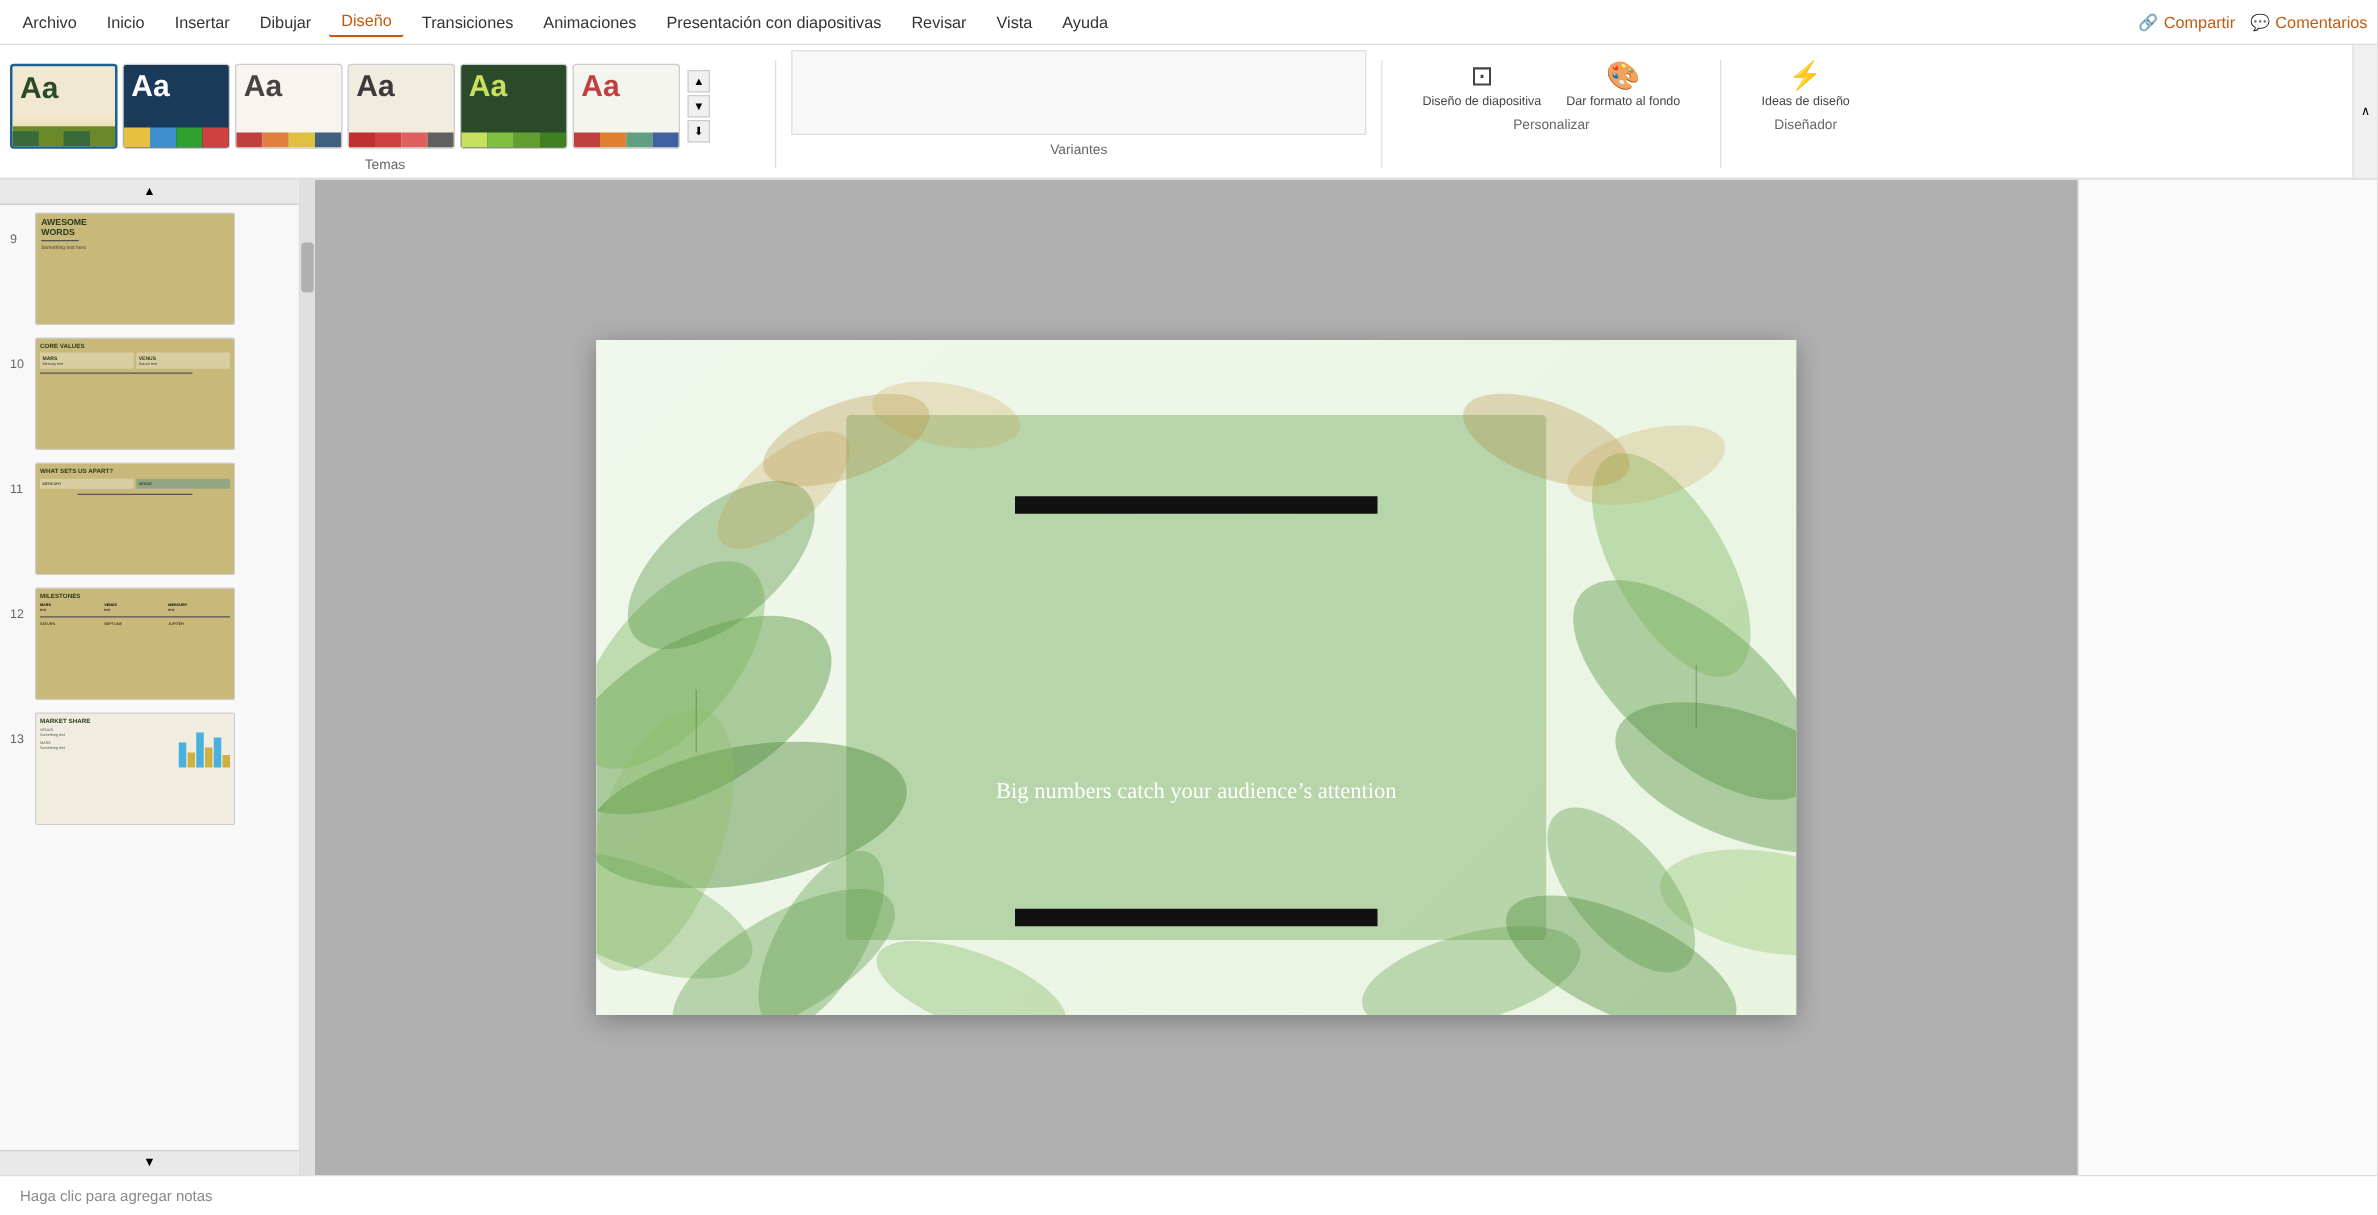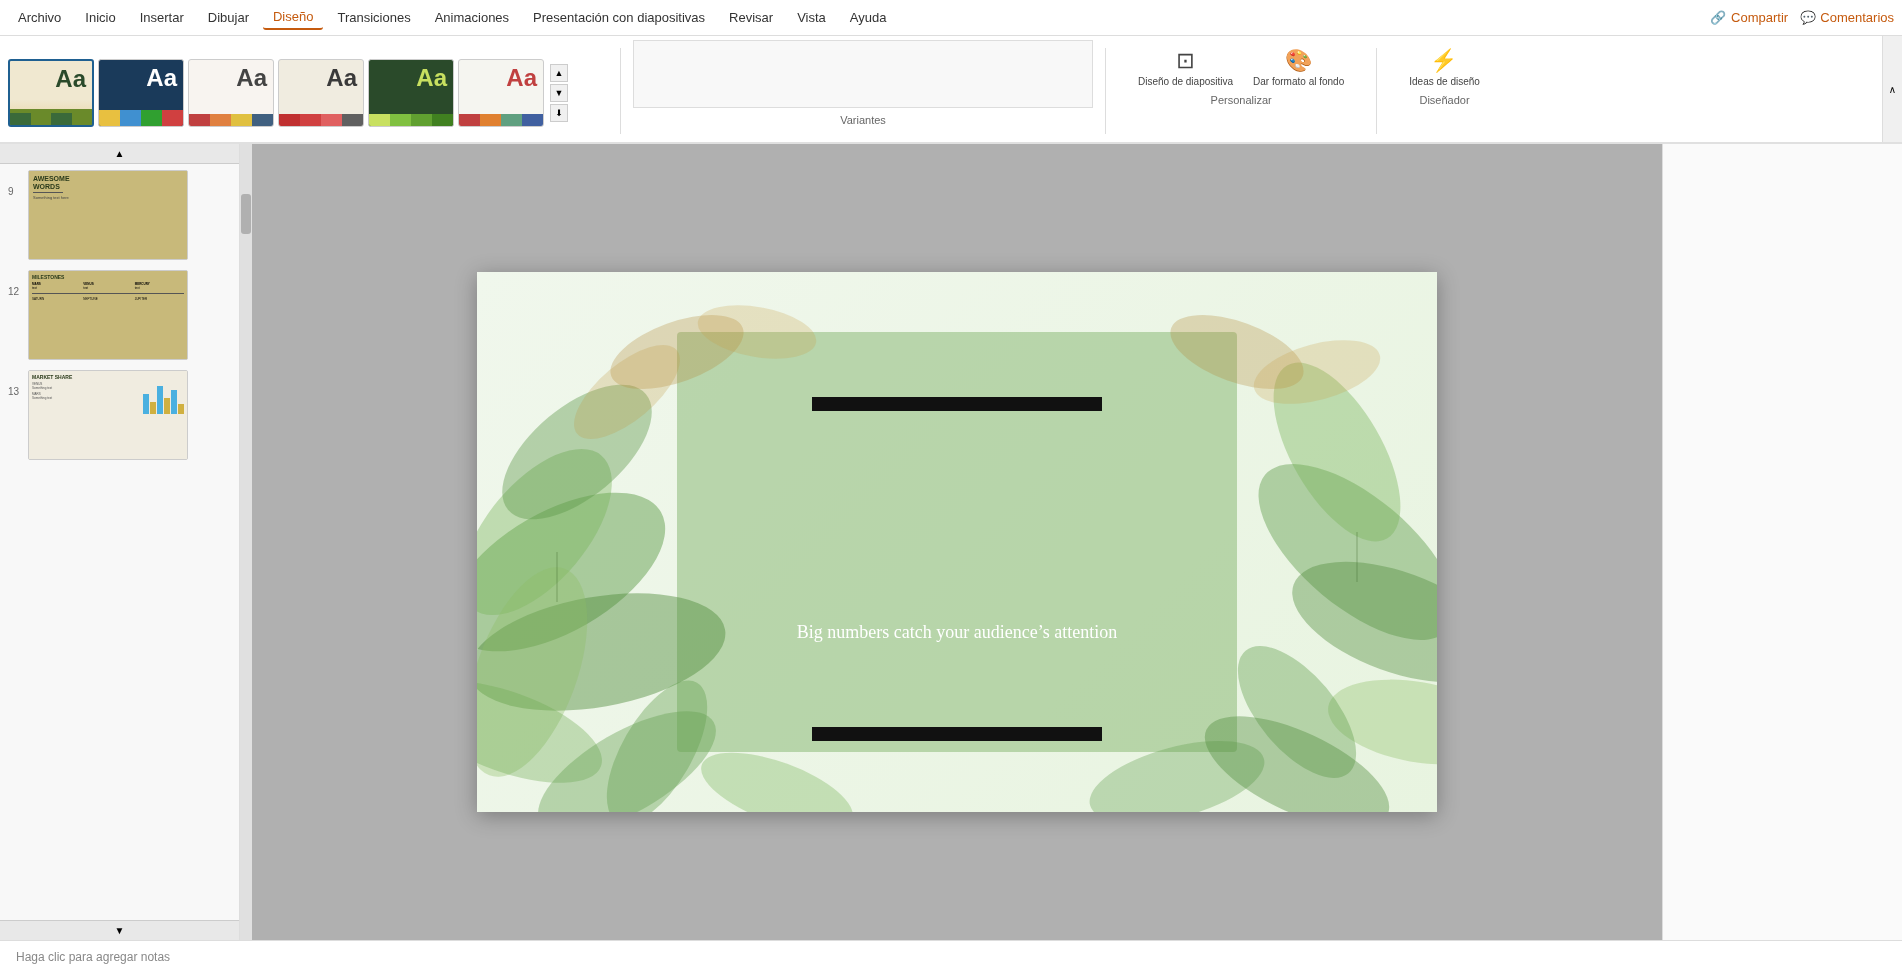--- a/index.html
+++ b/index.html
@@ -31,21 +31,21 @@
     .ribbon {
       display: flex; align-items: stretch; height: 108px;
       background: #fff; border-bottom: 2px solid #e0e0e0; padding: 4px 8px 0 8px;
       position: relative;
     }
     .themes-scroll {
       display: flex; gap: 4px; align-items: center;
     }
     .theme-item {
       width: 86px; height: 68px; border: 1px solid #ccc; border-radius: 3px; cursor: pointer;
-      background: #f5f5f5; overflow: hidden; flex-shrink: 0; position: relative; text-align: right;
+      background: #f5f5f5; overflow: hidden; flex-shrink: 0; position: relative;
     }
     .theme-item.active { border: 2px solid #1f6091; }
     .scroll-arrows {
       display: flex; flex-direction: column; gap: 2px; margin-left: 2px;
     }
     .scroll-arrow {
       width: 18px; height: 18px; background: #f0f0f0; border: 1px solid #ccc;
       display: flex; align-items: center; justify-content: center; cursor: pointer; font-size: 9px;
     }
     .ribbon-divider { width: 1px; background: #ddd; margin: 8px 12px; }
@@ -291,20 +291,21 @@
           <div style="flex:1;background:#4060a0;"></div>
         </div>
       </div>
 
       <div class="scroll-arrows">
         <div class="scroll-arrow">▲</div>
         <div class="scroll-arrow">▼</div>
         <div class="scroll-arrow">⬇</div>
       </div>
     </div>
+    <div style="text-align:center; font-size:11px; color:#666; padding-bottom:4px;">Temas</div>
   </div>
 
   <div class="ribbon-divider"></div>
 
   <div style="display:flex; flex-direction:column; width:460px;">
     <div class="variants-box"></div>
     <div class="ribbon-section-label">Variantes</div>
   </div>
 
   <div class="ribbon-divider"></div>
@@ -350,21 +351,53 @@
             <div style="padding:4px;">
               <div style="font-size:7px; font-weight:bold; color:#2a3a1a; line-height:1.2;">AWESOME</div>
               <div style="font-size:7px; font-weight:bold; color:#2a3a1a;">WORDS</div>
               <div style="width:30px; height:1px; background:#555; margin:2px 0;"></div>
               <div style="font-size:4px; color:#444; line-height:1.3;">Something text here</div>
             </div>
           </div>
         </div>
       </div>
 
-
+      <div class="slide-item">
+        <div class="slide-number">10</div>
+        <div class="slide-thumb thumb-10">
+          <div style="background:#c8b97a; width:100%; height:100%; position:relative; overflow:hidden; padding:3px;">
+            <div style="font-size:5px; font-weight:bold; color:#2a3a1a;">CORE VALUES</div>
+            <div style="display:flex; gap:2px; margin-top:2px;">
+              <div style="flex:1; background:rgba(255,255,255,0.3); padding:2px; border-radius:1px;">
+                <div style="font-size:4px; font-weight:bold; color:#2a3a1a;">MARS</div>
+                <div style="font-size:3px; color:#333;">Mercury text</div>
+              </div>
+              <div style="flex:1; background:rgba(255,255,255,0.3); padding:2px; border-radius:1px;">
+                <div style="font-size:4px; font-weight:bold; color:#2a3a1a;">VENUS</div>
+                <div style="font-size:3px; color:#333;">Saturn text</div>
+              </div>
+            </div>
+            <div style="width:80%; height:1px; background:#555; margin:3px 0;"></div>
+          </div>
+        </div>
+      </div>
+
+      <div class="slide-item">
+        <div class="slide-number">11</div>
+        <div class="slide-thumb thumb-11">
+          <div style="background:#c8b97a; width:100%; height:100%; position:relative; overflow:hidden; padding:3px;">
+            <div style="font-size:5px; font-weight:bold; color:#2a3a1a;">WHAT SETS US APART?</div>
+            <div style="display:flex; gap:2px; margin-top:3px;">
+              <div style="flex:1; background:rgba(255,255,255,0.3); padding:2px; border-radius:1px; font-size:3px;">MERCURY</div>
+              <div style="flex:1; background:rgba(60,140,140,0.4); padding:2px; border-radius:1px; font-size:3px;">VENUS</div>
+            </div>
+            <div style="width:60%; height:1px; background:#555; margin:4px auto;"></div>
+          </div>
+        </div>
+      </div>
 
       <div class="slide-item">
         <div class="slide-number">12</div>
         <div class="slide-thumb thumb-12">
           <div style="background:#c8b97a; width:100%; height:100%; position:relative; overflow:hidden; padding:3px;">
             <div style="font-size:5px; font-weight:bold; color:#2a3a1a;">MILESTONES</div>
             <div style="display:flex; gap:2px; margin-top:2px;">
               <div style="flex:1;">
                   <div style="font-size:3px; font-weight:bold;">MARS</div>
                   <div style="font-size:3px;">text</div>

